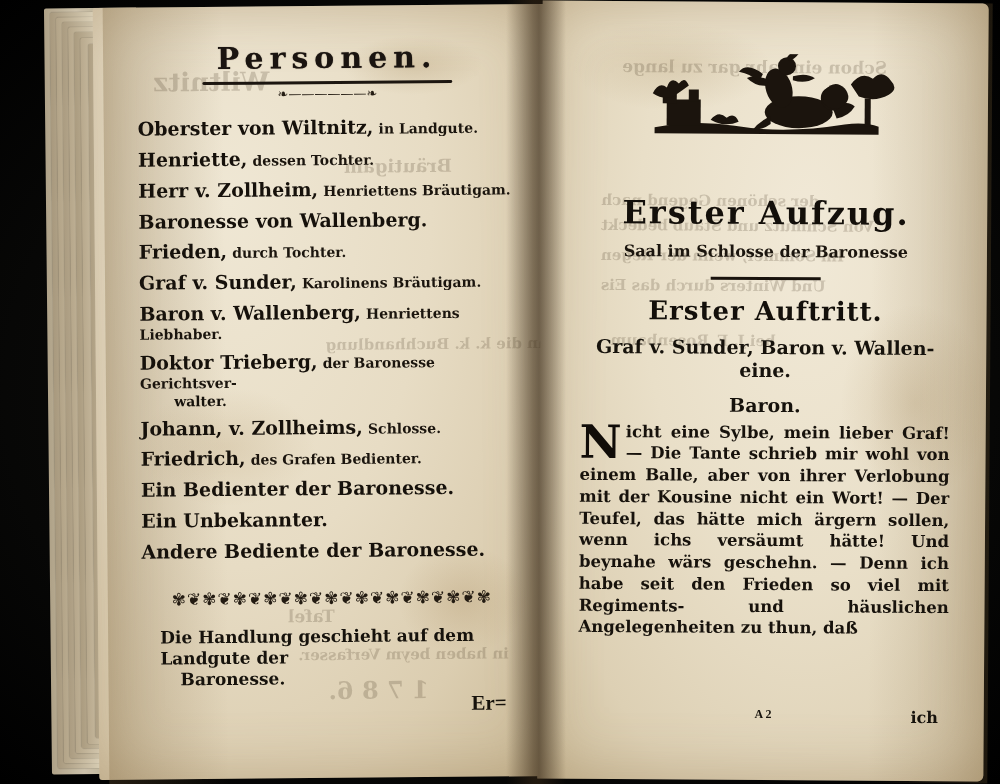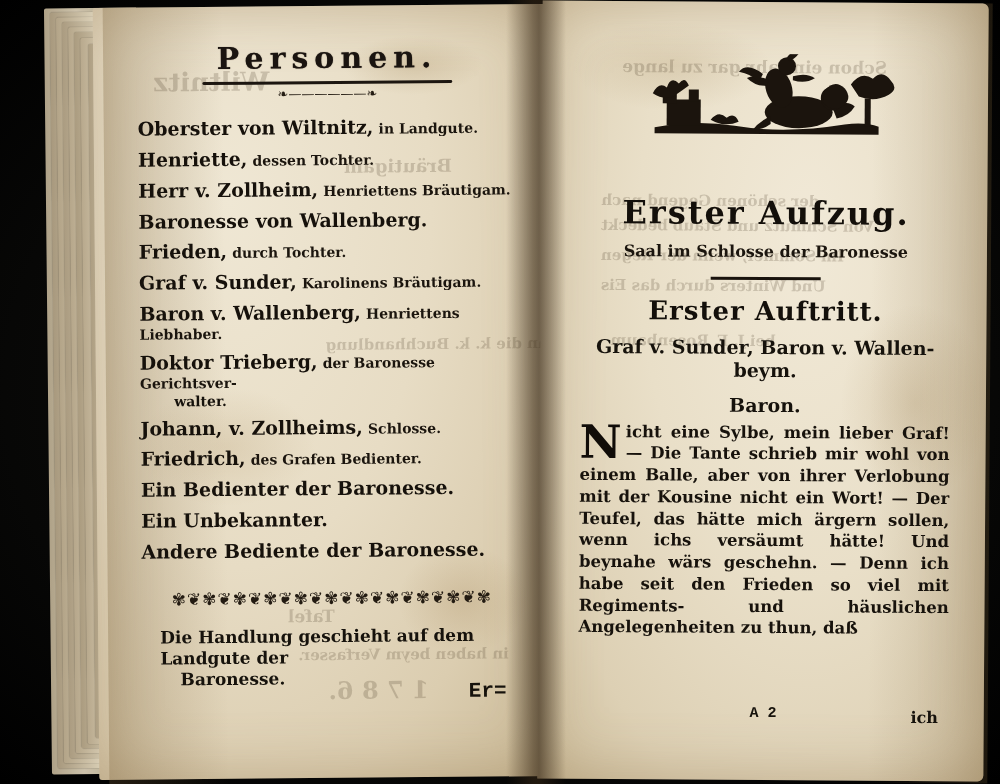--- a/index.html
+++ b/index.html
@@ -174,22 +174,22 @@
     line-height: 1.25;
     margin-left: 18px;
   }
   .handlung .cont {
     display: block;
     margin-left: 20px;
   }
   .catchword-left {
     position: absolute;
     right: 16px;
-    bottom: 36px;
-    font-family: Liberation Mono, monospace;
+    bottom: 23px;
+    font-family: Liberation Serif, serif;
     font-weight: bold;
     font-size: 21px;
   }
   
   .vignette {
     width: 260px;
     height: 86px;
     margin: 14px auto 0 auto;
     position: relative;
   }
@@ -256,23 +256,23 @@
     font-size: 46px;
     line-height: 38px;
     padding: 2px 4px 0 0;
     color: #100c08;
   }
   .sig {
     position: absolute;
     left: 50%;
     transform: translateX(-50%);
     bottom: 18px;
-    font-family: Liberation Mono, monospace;
-    font-weight: bold;
-    font-size: 15px;
+    font-family: Liberation Serif, serif;
+    font-weight: bold;
+    font-size: 12px;
   }
   .catchword-right {
     position: absolute;
     right: 10px;
     bottom: 14px;
     font-family: "DejaVu Serif", serif;
     font-weight: bold;
     font-size: 16px;
   }
   
@@ -439,21 +439,21 @@
           </g>
         </svg>
       </div>
 
       <div class="act-title">Erster Aufzug.</div>
       <div class="act-sub">Saal im Schlosse der Baronesse</div>
       <div class="short-rule"></div>
       <div class="scene-title">Erster Auftritt.</div>
       <div class="scene-chars">
         <span>Graf v. Sunder, Baron v. Wallen-</span><br>
-        <span>beym.</span>
+        <span>eine.</span>
       </div>
       <div class="speaker">Baron.</div>
       <div class="speech">
         <span class="dropcap">N</span><span>icht eine Sylbe, mein lieber Graf! — Die Tante schrieb mir wohl von einem Balle, aber von ihrer Verlobung mit der Kousine nicht ein Wort! — Der Teufel, das hätte mich ärgern sollen, wenn ichs versäumt hätte! Und beynahe wärs geschehn. — Denn ich habe seit den Frieden so viel mit Regiments- und häuslichen Angelegenheiten zu thun, daß</span>
       </div>
       <div class="sig">A 2</div>
       <div class="catchword-right">ich</div>
     </div>
 
   </div>

